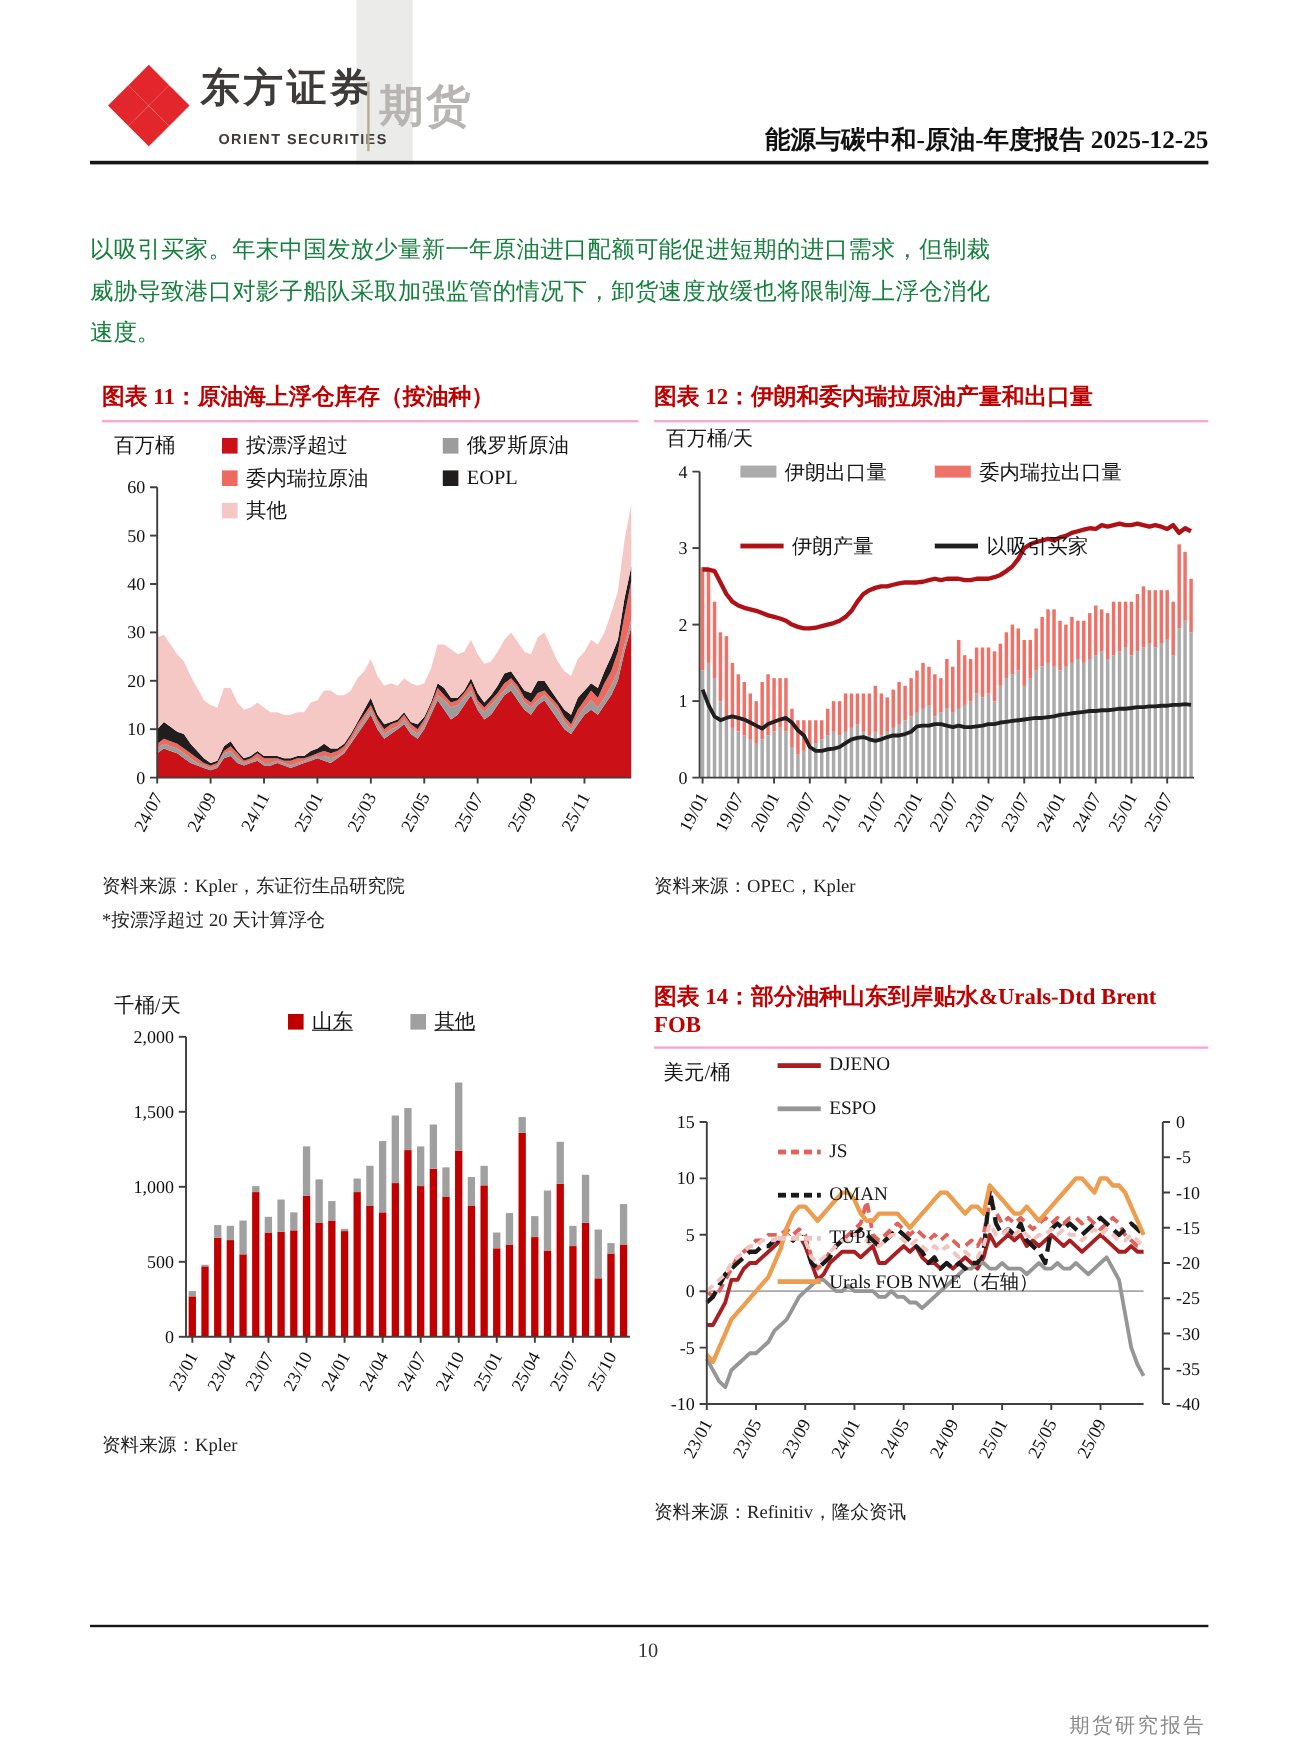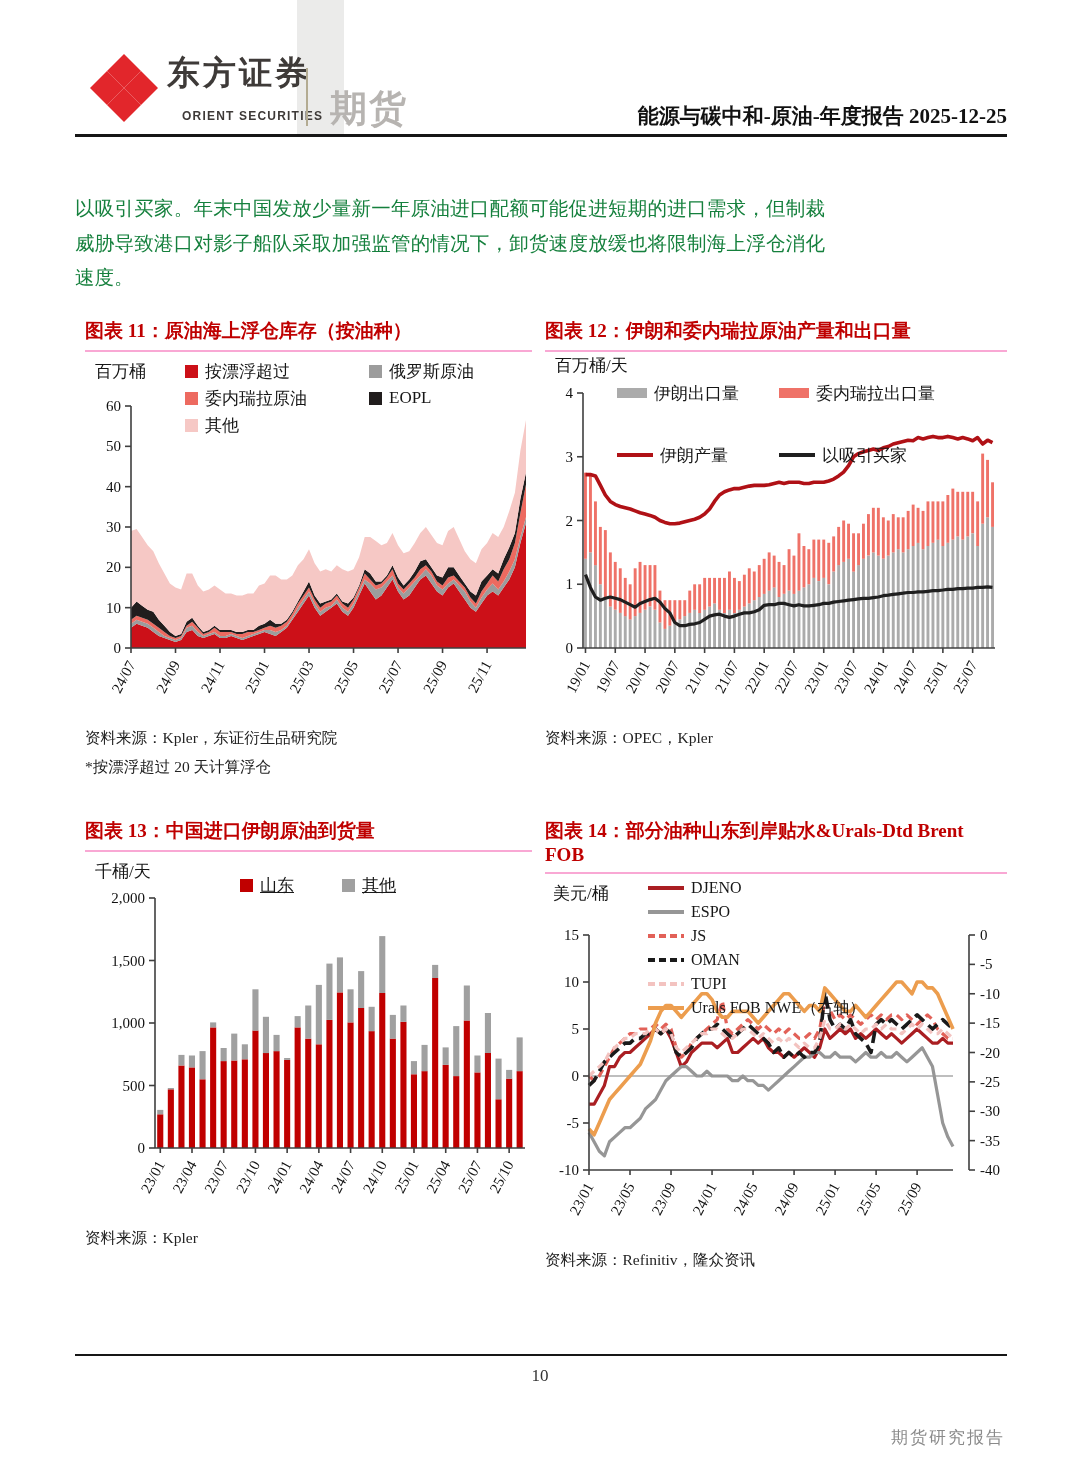--- a/index.html
+++ b/index.html
@@ -11,22 +11,22 @@
   .mark{position:relative;width:58px;height:58px;}
   .mark span{position:absolute;width:24px;height:24px;background:#e2262b;transform:rotate(45deg);}
   .mark .d1{left:17px;top:-1px;}
   .mark .d2{left:0px;top:16px;}
   .mark .d3{left:17px;top:33px;}
   .mark .d4{left:34px;top:16px;}
   .brand{display:flex;flex-direction:column;line-height:1;}
   .brand-cn{font-family:"Liberation Sans","DejaVu Sans",sans-serif;font-weight:bold;font-size:33px;color:#3e3a38;letter-spacing:3px;}
   .brand-en{font-family:"Liberation Sans","DejaVu Sans",sans-serif;font-weight:bold;font-size:12px;color:#3e3a38;letter-spacing:1.2px;margin-top:21px;padding-left:15px;}
   .divider{position:absolute;left:306px;top:68px;width:2px;height:58px;background:#b3ab92;}
-  .dept{position:absolute;left:330px;top:64px;font-family:"Liberation Sans","DejaVu Sans",sans-serif;
-        font-weight:bold;font-size:37px;color:#b7b4b1;letter-spacing:2px;margin-top:20px;}
+  .dept{position:absolute;left:316px;top:64px;font-family:"Liberation Sans","DejaVu Sans",sans-serif;
+        font-weight:bold;font-size:37px;color:#b7b4b1;letter-spacing:2px;}
   .header-title{position:absolute;right:73px;top:102px;font-weight:bold;font-size:21px;color:#111;}
   .rule-top{position:absolute;left:75px;right:73px;top:134px;height:3px;background:#161616;}
   
   .para{position:absolute;left:75px;top:192px;width:750px;font-size:19.5px;line-height:1.78;text-align:justify;color:#15803d;}
   
   .fig{position:absolute;}
   .fig-title{font-size:19px;font-weight:bold;color:#bf0000;padding-bottom:6px;border-bottom:2px solid #f9a8d4;}
   .plotwrap{position:relative;height:372px;}
   .plotwrap svg{position:absolute;left:0;top:0;}
   .unit{position:absolute;font-size:17px;color:#161616;z-index:3;}
@@ -43,21 +43,21 @@
   svg text{font-size:15px;fill:#111;font-family:"Liberation Serif","DejaVu Serif",serif;}
   svg .ax{stroke:#3f3f3f;stroke-width:1.6;fill:none;}
   
   .rule-bottom{position:absolute;left:75px;right:73px;top:1354px;height:2px;background:#161616;}
   .pageno{position:absolute;left:0;right:0;top:1366px;text-align:center;font-size:17px;color:#333;}
   .footlabel{position:absolute;right:75px;top:1426px;font-size:17px;color:#8a8a8a;letter-spacing:2px;margin-left:16px;}
   
   #lg11{left:100px;top:8px;display:grid;grid-template-rows:repeat(3,auto);grid-auto-flow:column;column-gap:62px;row-gap:5px;}
   #lg12{left:72px;top:30px;display:grid;grid-template-rows:repeat(2,auto);grid-auto-flow:column;column-gap:64px;row-gap:13px;gap:40px;}
   #lg13{left:155px;top:22px;display:flex;gap:48px;text-decoration:underline;}
-  #lg14{left:103px;top:4px;display:grid;row-gap:4px;}
+  #lg14{left:103px;top:4px;display:grid;row-gap:16px;}
   #lg14 .lg-item{height:20px;font-size:16px;}
 </style>
 </head>
 <body>
 
 <div class="page">
 
   <div class="band"></div>
 
   <div class="logo">
@@ -381,21 +381,20 @@
           <line x1="397.8795180722892" y1="296" x2="397.8795180722892" y2="301" class="ax"></line>
           <text x="402.8795180722892" y="312" text-anchor="end" transform="rotate(-62 402.8795180722892 312)">25/01</text>
           <line x1="427.66265060240966" y1="296" x2="427.66265060240966" y2="301" class="ax"></line>
           <text x="432.66265060240966" y="312" text-anchor="end" transform="rotate(-62 432.66265060240966 312)">25/07</text>
         </svg>
     </div>
     <div class="src">资料来源：OPEC，Kpler</div>
   </div>
 
   <div class="fig" style="left:85px;top:818px;width:447px;">
-    <div class="fig-title">图表 13：中国进口伊朗原油到货量</div>
     <div class="plotwrap">
       <div class="unit" style="left:10px;top:8px;">千桶/天</div>
       <div class="legend" id="lg13">
           <div class="lg-item">
             <span class="sw rect" style="background: rgb(192, 0, 0);"></span>
             <span class="lg-label">山东</span>
           </div>
           <div class="lg-item">
             <span class="sw rect" style="background: rgb(160, 160, 160);"></span>
             <span class="lg-label">其他</span>

